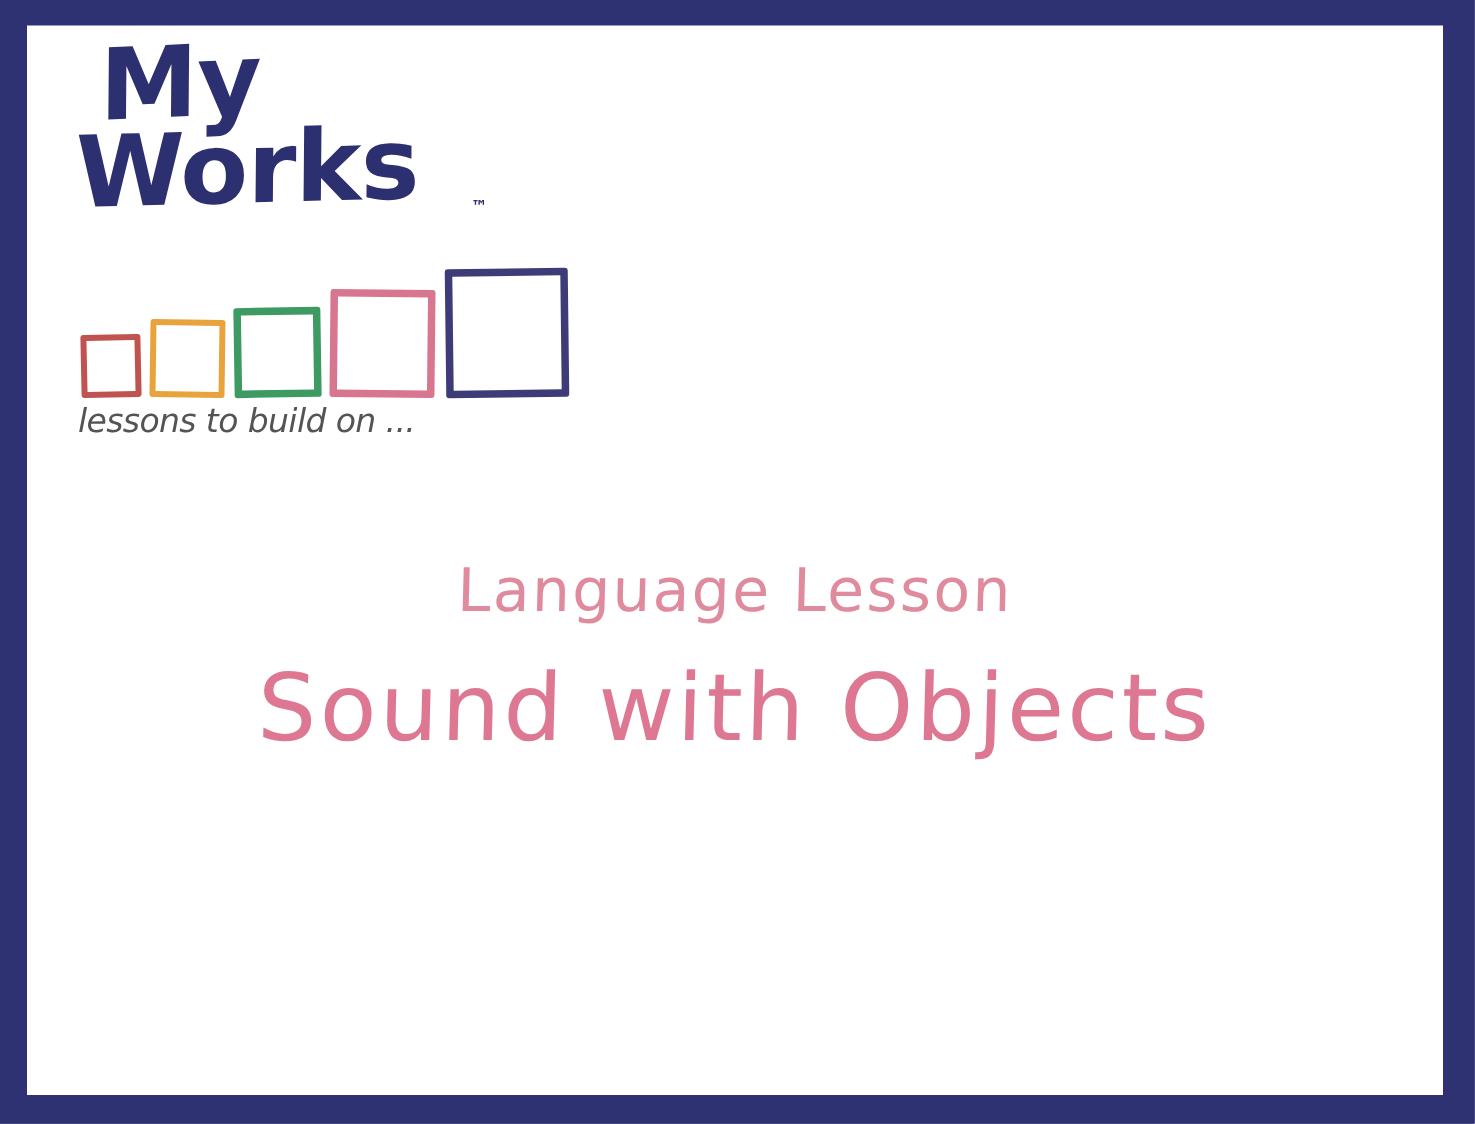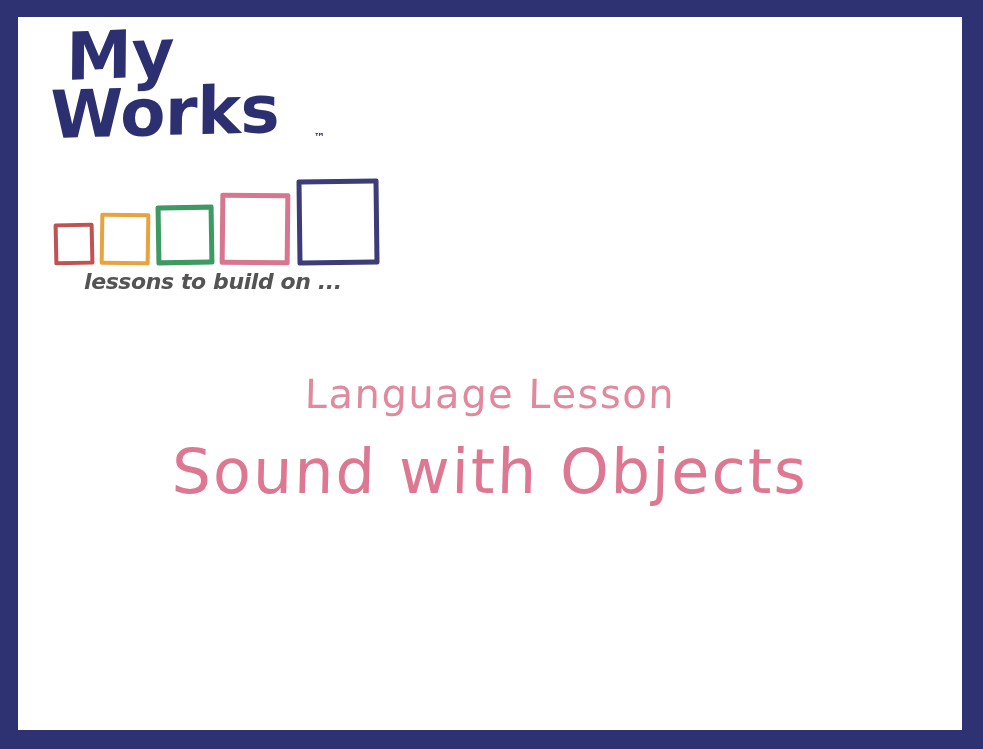--- a/index.html
+++ b/index.html
@@ -96,26 +96,25 @@
   #logo-square-3 { left: 168px; width: 70px; height: 72px; border-width: 5px;   border-color: #d8768f; transform: rotate(0.6deg); }
   #logo-square-4 { left: 245px; width: 82px; height: 86px; border-width: 5.5px; border-color: #3d3b78; transform: rotate(-0.7deg); }
 
   
   #logo-tagline {
     position: absolute;
     left: 16px;
     top: 248px;
     font-family: "DejaVu Sans", sans-serif;
     font-style: italic;
-    font-weight: bold;
+    font-weight: normal;
     font-size: 22px;
     color: #545454;
     letter-spacing: -0.4px;
     white-space: nowrap;
-    margin-left: 32px;
   }
 
   
   #lesson-text-block {
     position: absolute;
     left: 0;
     top: 355px;
     width: 944px;
     text-align: center;
   }

